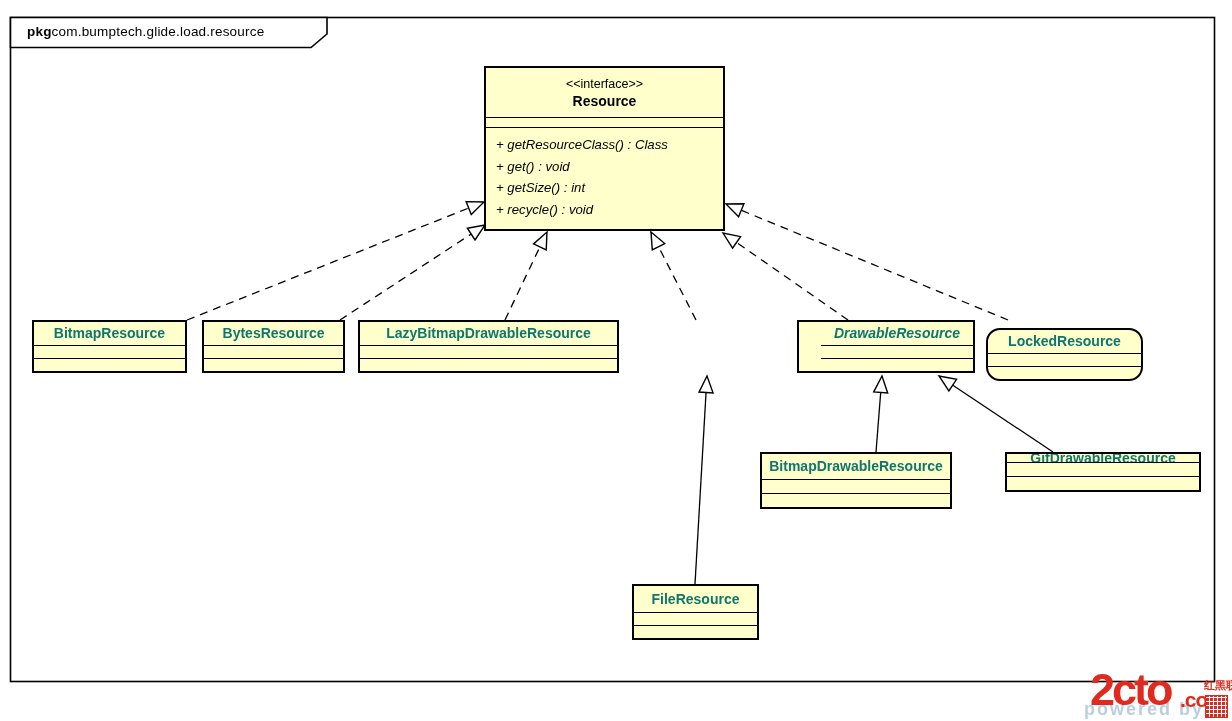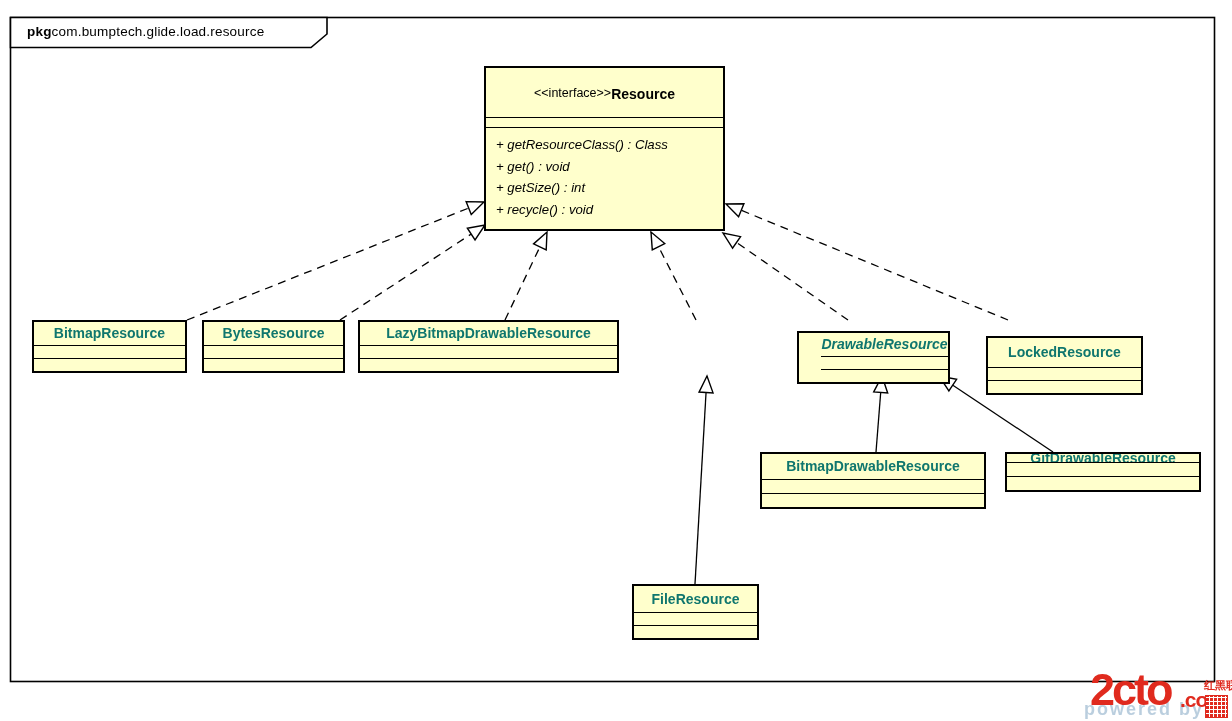--- a/index.html
+++ b/index.html
@@ -25,21 +25,21 @@
     flex:1; display:flex; flex-direction:column; align-items:center;
     justify-content:center; font-weight:bold; font-size:14px; color:#0f766e;
     line-height:1.15; white-space:nowrap; overflow:hidden;
   }
   .ustrip { border-top:1.3px solid #000; height:12px; flex:0 0 auto; }
   .ubox.tall .ustrip { height:13px; }
   .abstract-name { font-style:italic; }
 
   
   .iface-title {
-    height:49px; display:flex; flex-direction:row; align-items:center;
+    height:49px; display:flex; flex-direction:column; align-items:center;
     justify-content:center; color:#000;
   }
   .stereotype { font-size:12.5px; font-weight:normal; }
   .iface-name { font-size:14px; font-weight:bold; margin-top:2px; }
   .iface-attrs { border-top:1.3px solid #000; height:9px; flex:0 0 auto; }
   .iface-methods {
     border-top:1.3px solid #000; flex:1; padding:6px 6px 0 10px;
     font-size:13.2px; font-style:italic; color:#000; line-height:21.6px;
     white-space:nowrap;
   }
@@ -135,37 +135,37 @@
 
   <div class="ubox" style="left:358px; top:320px; width:261px; height:53px;">
     <div class="utitle">
         <span>LazyBitmapDrawableResource</span>
       </div>
     <div class="ustrip"></div>
     <div class="ustrip"></div>
   </div>
 
 
-  <div class="ubox" style="left:797px; top:331px; width:153px; height:53px;padding-left:22px;">
+  <div class="ubox" style="left:797px; top:320px; width:178px; height:53px;padding-left:22px;">
     <div class="utitle">
         <span class="abstract-name">DrawableResource</span>
       </div>
     <div class="ustrip"></div>
     <div class="ustrip"></div>
   </div>
 
-  <div class="ubox" style="left:986px; top:336px; width:157px; height:59px;">
+  <div class="ubox" style="left:986px; top:328px; width:157px; height:53px;border-radius:14px;">
     <div class="utitle">
         <span>LockedResource</span>
       </div>
     <div class="ustrip"></div>
     <div class="ustrip"></div>
   </div>
 
-  <div class="ubox tall" style="left:760px; top:452px; width:226px; height:57px;">
+  <div class="ubox tall" style="left:760px; top:452px; width:192px; height:57px;">
     <div class="utitle">
         <span>BitmapDrawableResource</span>
       </div>
     <div class="ustrip"></div>
     <div class="ustrip"></div>
   </div>
 
   <div class="ubox tall" style="left:1005px; top:452px; width:196px; height:40px;">
     <div class="utitle">
         <span>GifDrawableResource</span>

